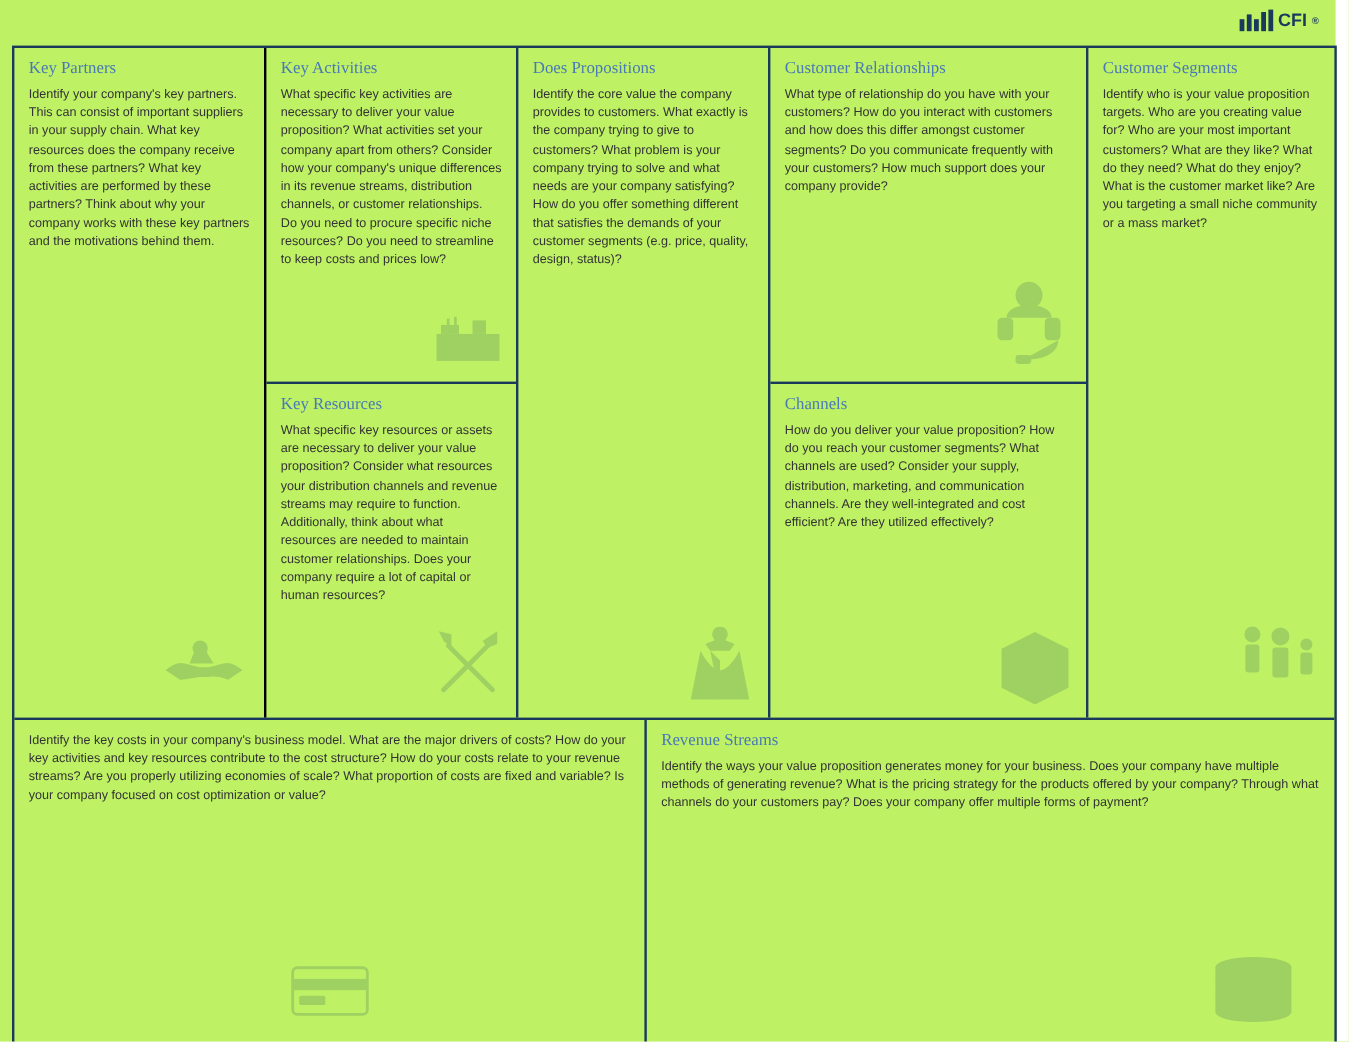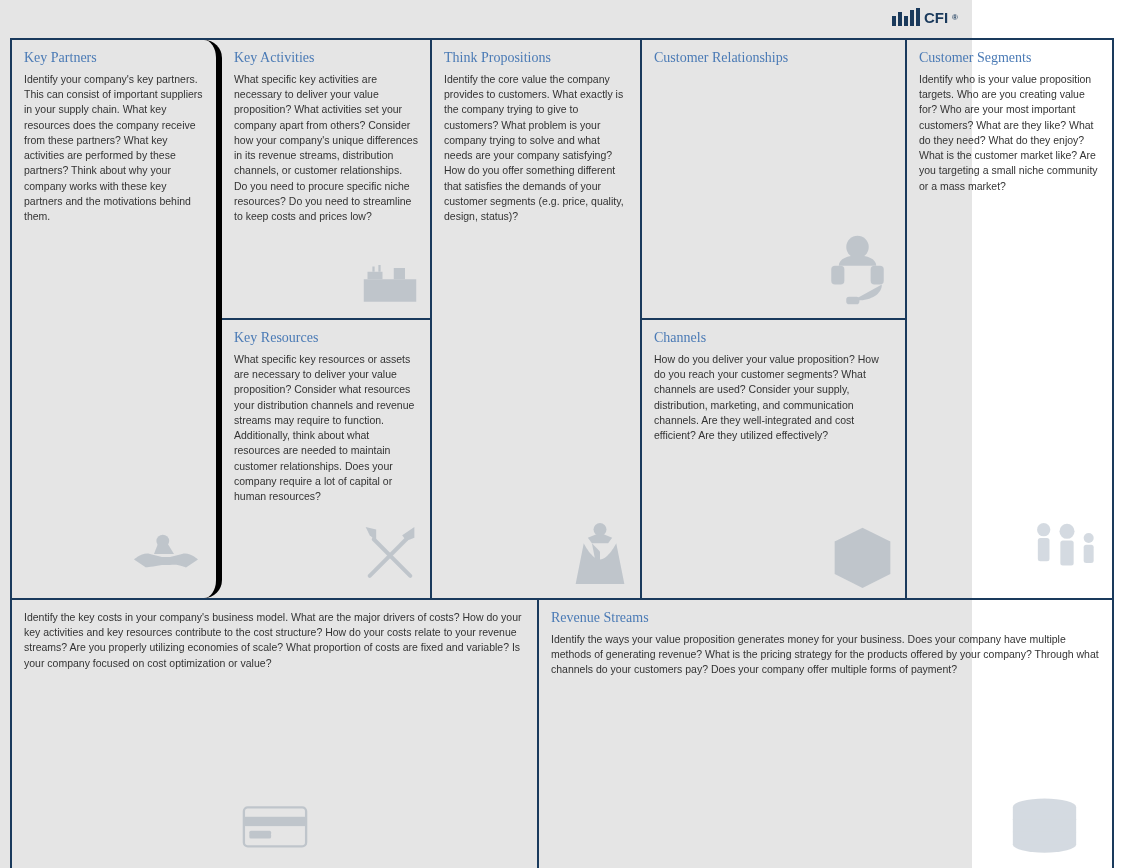--- a/index.html
+++ b/index.html
@@ -6,23 +6,23 @@
     body {
       background: #fff;
       font-family: Arial, sans-serif;
       font-size: 11px;
       color: #333;
       width: 1124px;
       height: 868px;
       overflow: hidden;
     }
     .page {
-      width: 972px;
+      width: 1113px;
       height: 868px;
-      background: #e5e5e5;
+      background: #bef264;
       padding: 10px;
       position: relative;
     }
     .logo {
       position: absolute;
       top: 8px;
       right: 14px;
       display: flex;
       align-items: center;
       gap: 4px;
@@ -55,24 +55,23 @@
       border-bottom: 2px solid #1a3a5c;
     }
     
     .bottom-section {
       display: flex;
       flex: 1;
     }
     
     .col-key-partners {
       flex: 0 0 210px;
-      border-right: 6px solid #000000;
-      display: flex;
-      flex-direction: column;
-      border-radius: 18px;
+      border-right: 2px solid #000000;
+      display: flex;
+      flex-direction: column;
     }
     .col-key-activities-resources {
       flex: 0 0 210px;
       border-right: 2px solid #1a3a5c;
       display: flex;
       flex-direction: column;
     }
     .col-value-props {
       flex: 0 0 210px;
       border-right: 2px solid #1a3a5c;
@@ -225,40 +224,43 @@
               <path d="M50 15 L65 5 L65 18 L55 22 Z"></path>
               <line x1="15" y1="20" x2="60" y2="65" stroke="#1a3a5c" stroke-width="5" stroke-linecap="round"></line>
               <path d="M10 15 L5 5 L18 8 L18 22 Z"></path>
             </svg>
           </div>
         </div>
       </div>
 
       <div class="col-value-props">
         <div class="cell" style="height:100%;position:relative;">
-          <div class="cell-title">Think Propositions</div>
+          <div class="cell-title">Does Propositions</div>
           <div class="cell-text">
             Identify the core value the company provides to customers. What exactly is the company trying to give to customers? What problem is your company trying to solve and what needs are your company satisfying? How do you offer something different that satisfies the demands of your <b>customer segments</b> (e.g. price, quality, design, status)?
           </div>
           <div class="icon-area">
             <svg class="suit-icon" viewBox="0 0 70 80">
 
               <path d="M15 25 L5 75 L65 75 L55 25 C55 25 45 45 35 45 C25 45 15 25 15 25 Z"></path>
               <path d="M25 25 L35 35 L35 75"></path>
               <path d="M45 25 L35 35"></path>
               <path d="M25 25 L20 18 L35 12 L50 18 L45 25"></path>
               <circle cx="35" cy="8" r="8"></circle>
             </svg>
           </div>
         </div>
       </div>
 
       <div class="col-cust-rel-channels">
         <div class="cell cell-cust-rel" style="position:relative;">
           <div class="cell-title">Customer Relationships</div>
+          <div class="cell-text">
+            What type of relationship do you have with your customers? How do you interact with customers and how does this differ amongst <b>customer segments</b>? Do you communicate frequently with your customers? How much support does your company provide?
+          </div>
           <div class="icon-area">
             <svg class="headset-icon" viewBox="0 0 80 80">
               <path d="M20 35 C20 20 60 20 60 35"></path>
               <rect x="12" y="35" width="14" height="20" rx="4"></rect>
               <rect x="54" y="35" width="14" height="20" rx="4"></rect>
               <path d="M66 55 C66 65 55 72 40 72 L35 72"></path>
               <rect x="28" y="68" width="14" height="8" rx="3"></rect>
               <circle cx="40" cy="15" r="12"></circle>
             </svg>
           </div>

